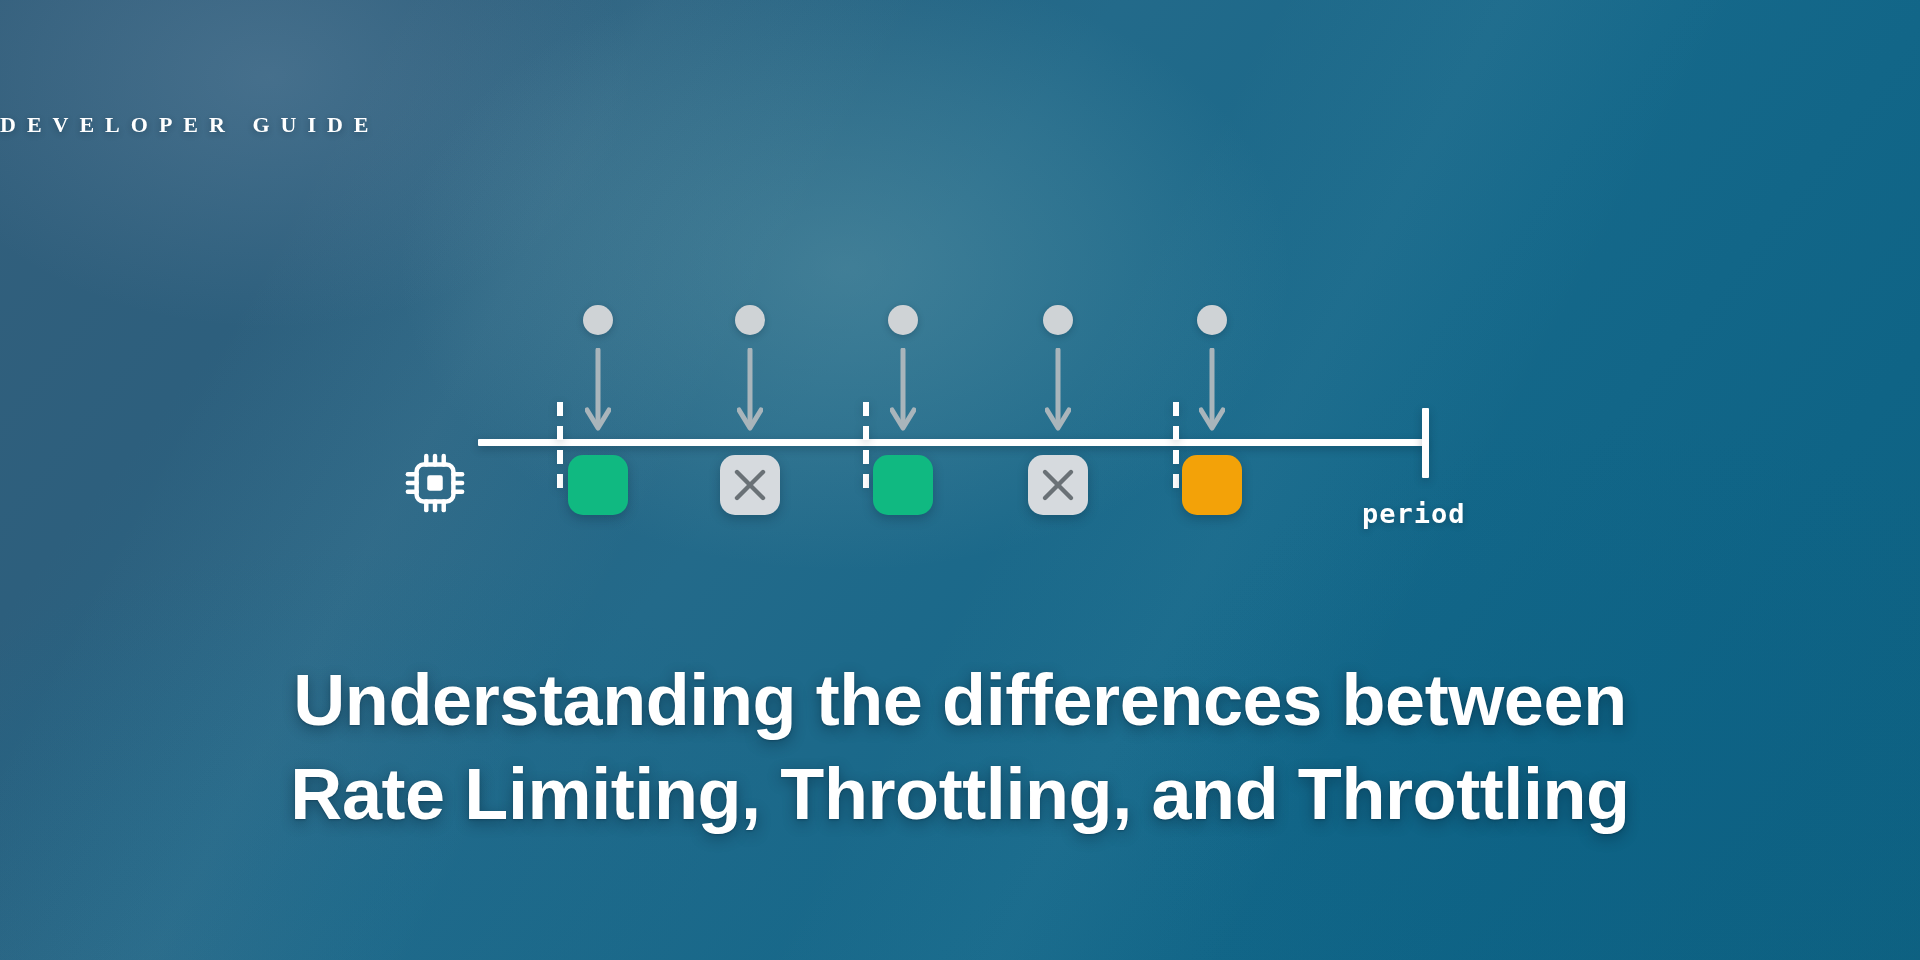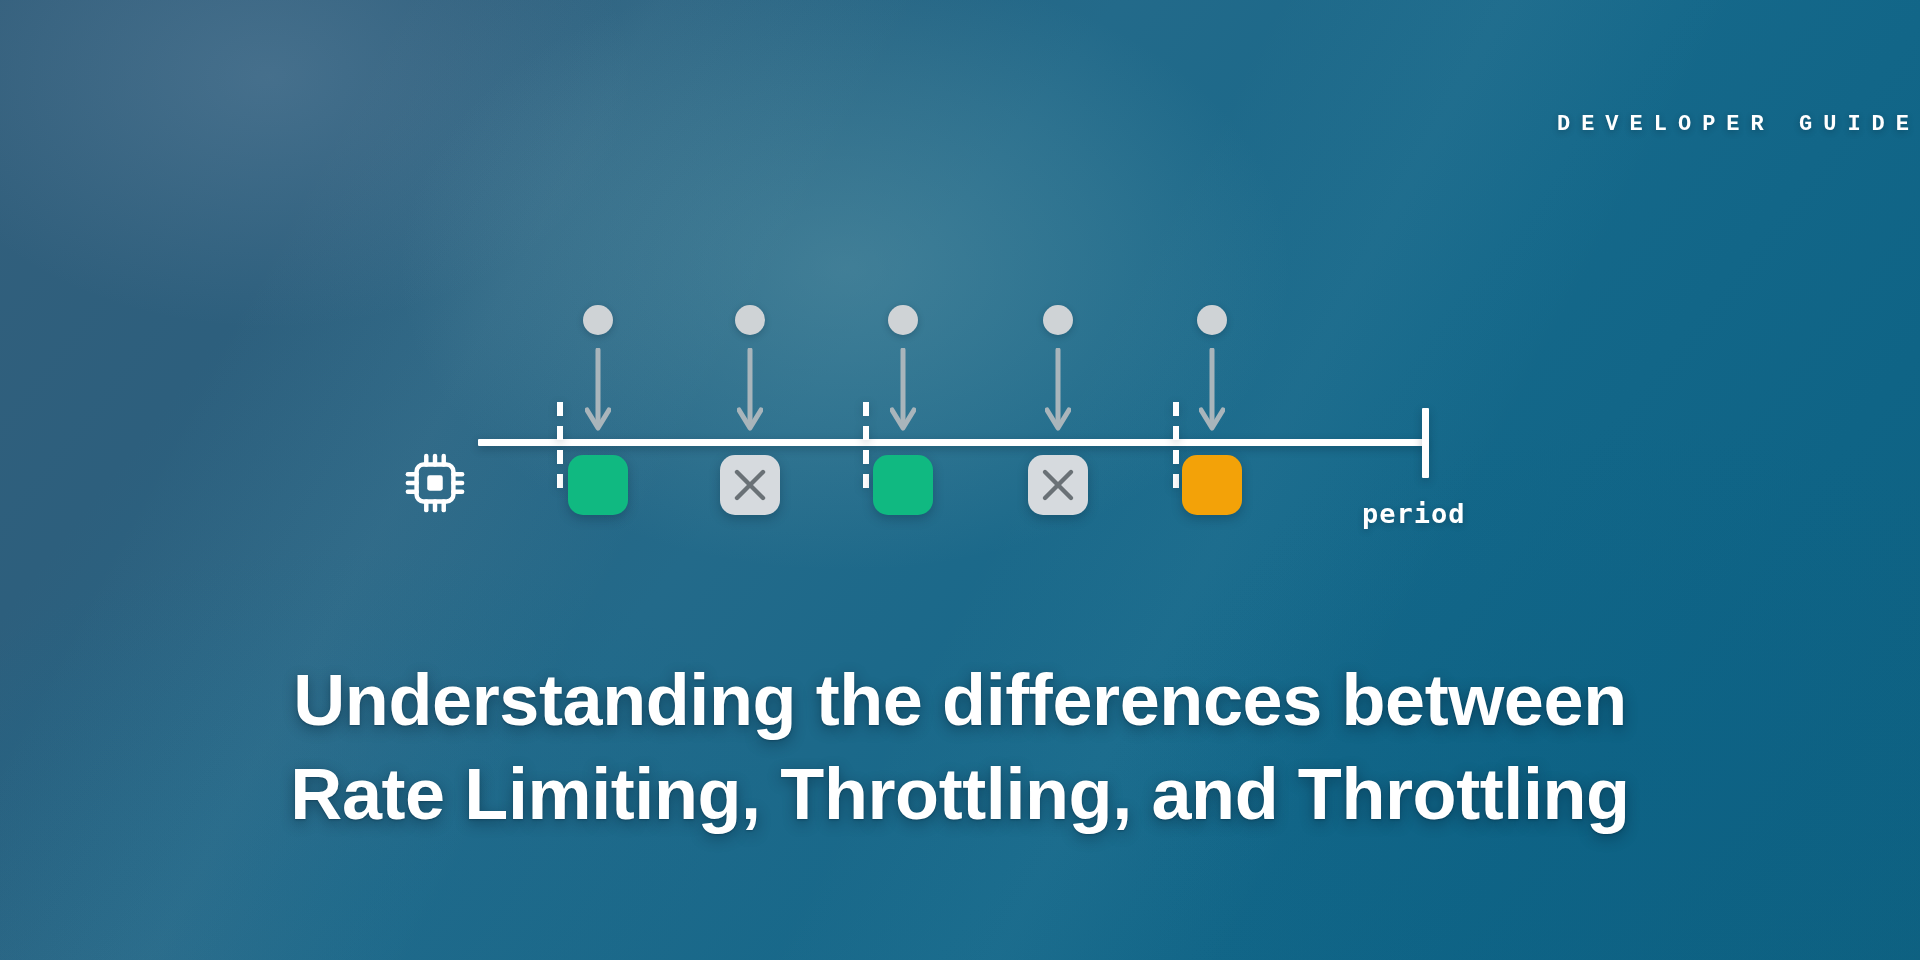--- a/index.html
+++ b/index.html
@@ -36,22 +36,22 @@
         rgba(255,255,255,0.00) 52%,
         rgba(190,220,230,0.045) 60%,
         rgba(255,255,255,0.00) 68%);
     pointer-events:none;
   }
 
   
   .eyebrow {
     position:absolute;
     left:0; right:0; top:112px;
-    text-align:right;
-    font-family:Liberation Mono, monospace;
+    text-align:left;
+    font-family:Liberation Serif, serif;
     font-size:22px;
     font-weight:700;
     letter-spacing:11px;
     color:#ffffff;
     text-shadow:0 2px 6px rgba(0,26,40,0.30);
     z-index:5;
   }
 
   
   #diagram {

